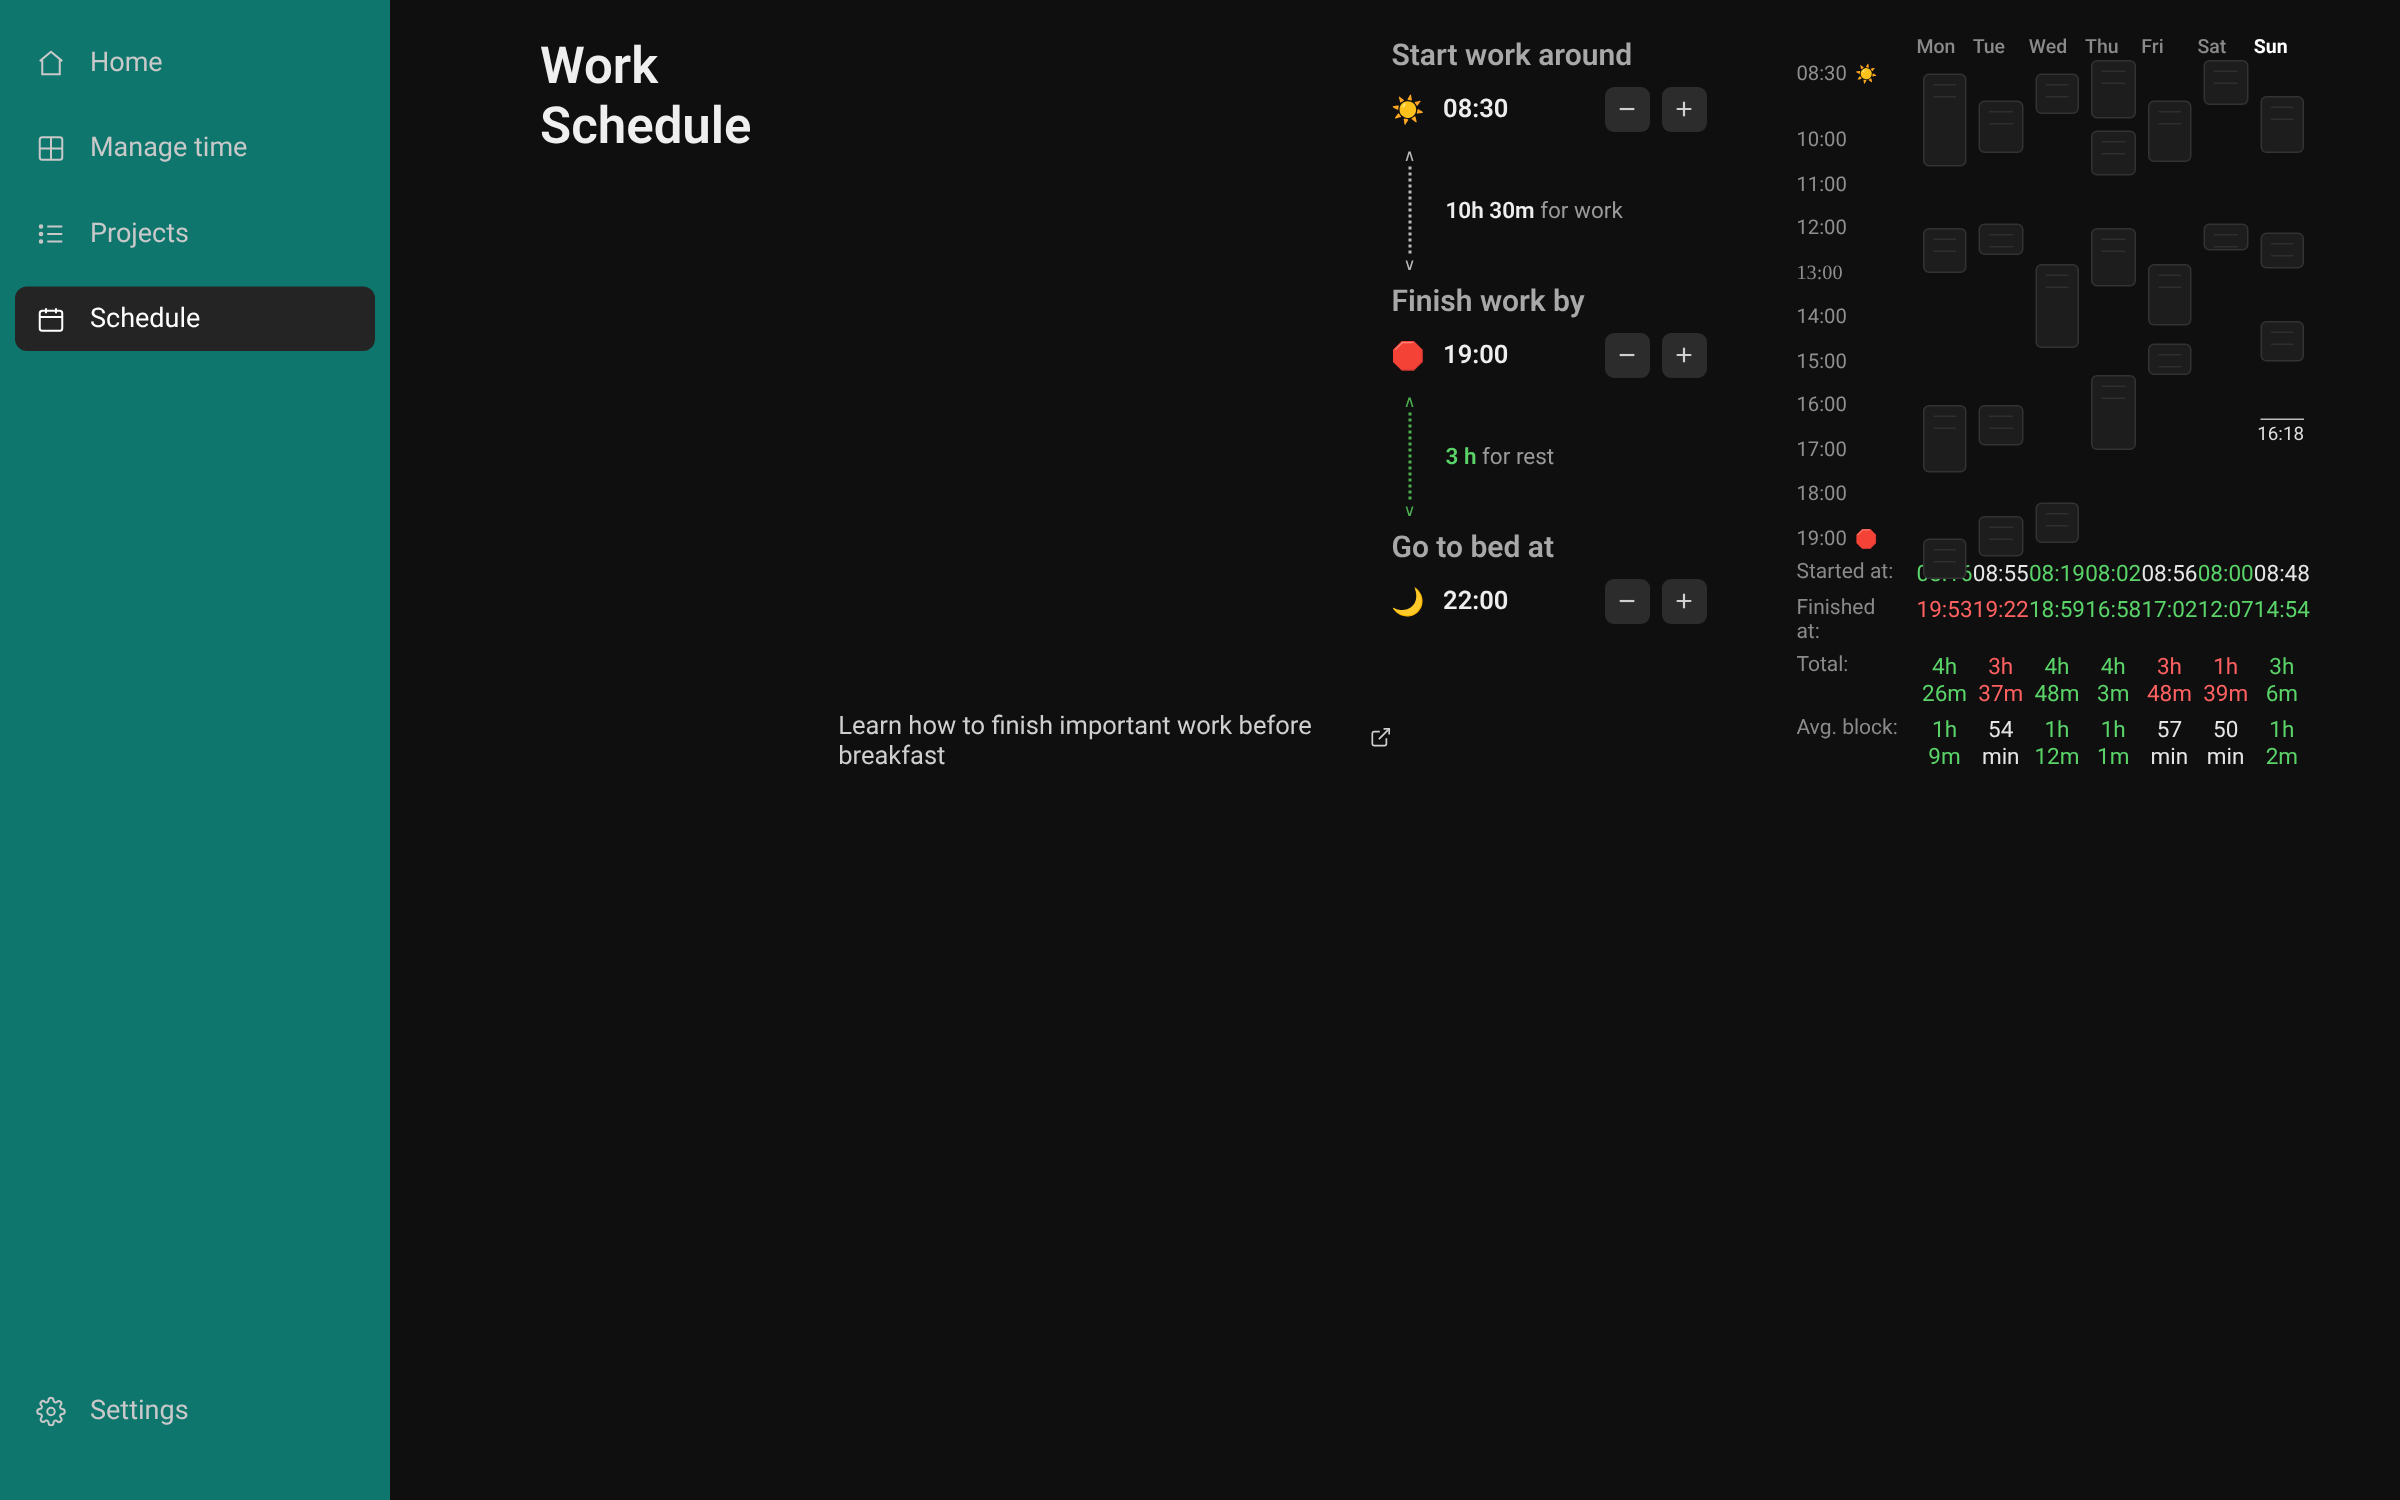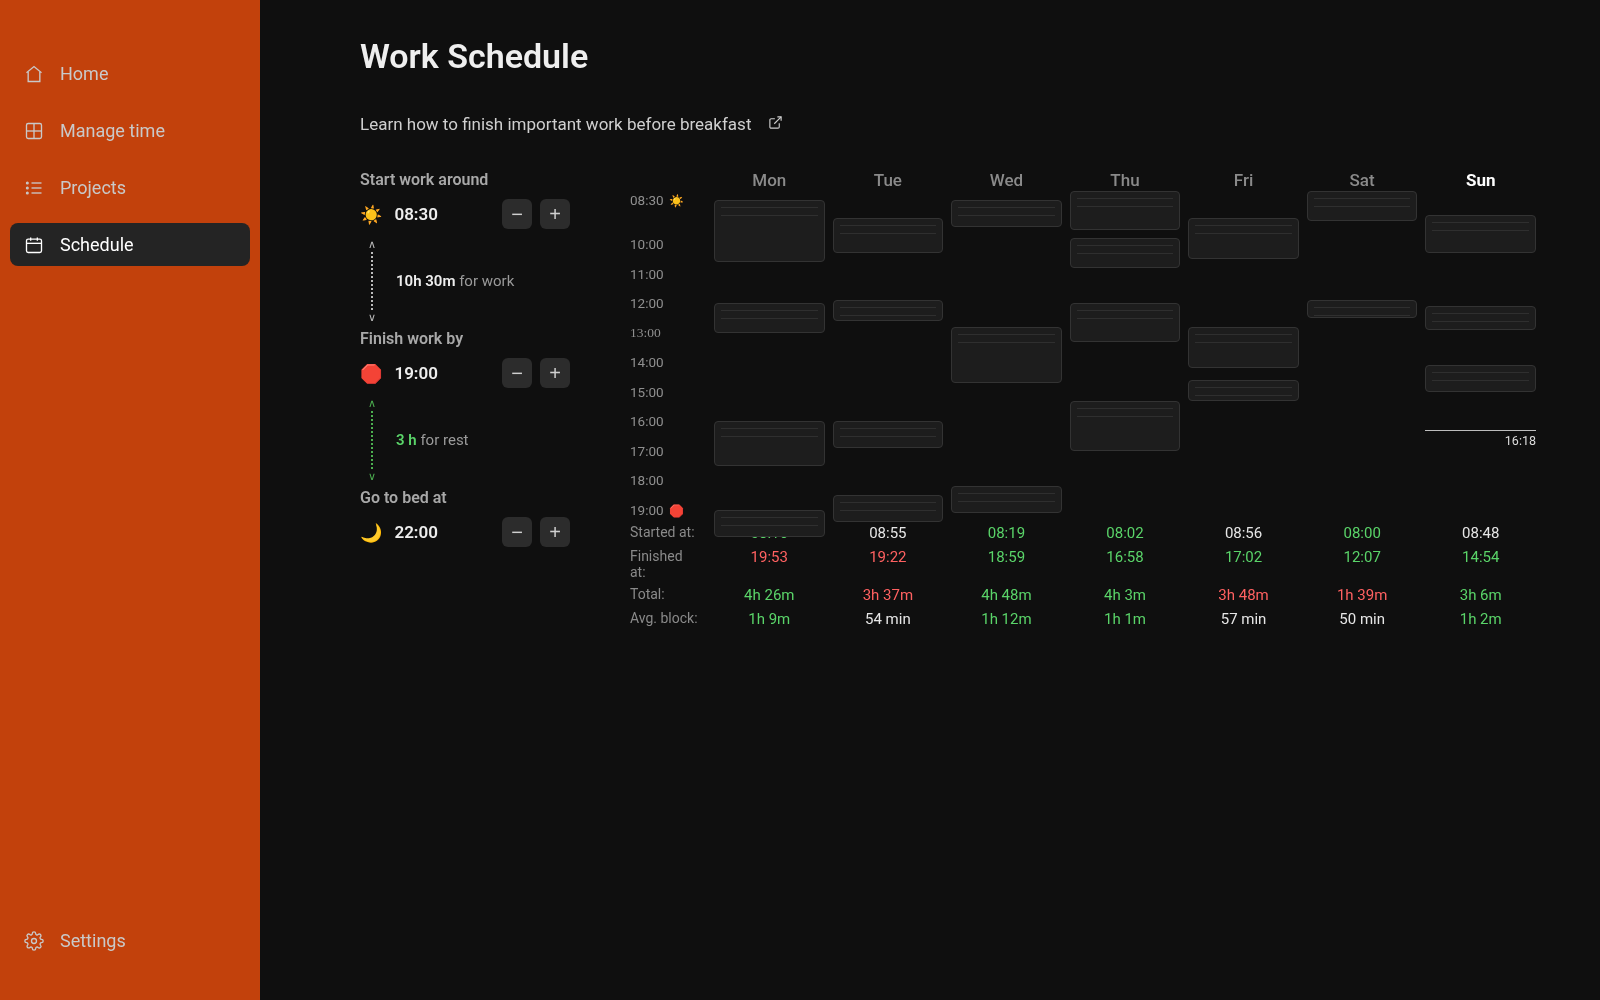--- a/index.html
+++ b/index.html
@@ -7,52 +7,52 @@
     height: 100%;
     background: #0f0f0f;
     color: #d5d5d5;
     font-family: -apple-system, BlinkMacSystemFont, "Segoe UI", Roboto, sans-serif;
     font-size: 15px;
   }
   .app { display: flex; height: 100vh; }
   
   .sidebar {
     width: 260px;
-    background: #c2410c;
+    background: #0f766e;
     display: flex;
     flex-direction: column;
-    padding: 52px 10px 24px 10px;
+    padding: 20px 10px 24px 10px;
     justify-content: space-between;
   }
   .nav-list { flex: 1; }
   .nav-item {
     display: flex;
     align-items: center;
     gap: 16px;
     padding: 11px 14px;
     border-radius: 8px;
     color: #c9c9c9;
     font-size: 18px;
     cursor: pointer;
     margin-bottom: 14px;
   }
   .nav-item.active { background: #242424; color: #fff; }
   .nav-item .icon { width: 20px; height: 20px; display: inline-flex; align-items: center; justify-content: center; }
   .nav-item svg { stroke: currentColor; fill: none; stroke-width: 1.6; }
   .nav-settings { margin-top: auto; }
   
-  .main { flex: 1; padding: 36px 60px 0 100px; overflow: auto; display: flex; flex-direction: column; }
+  .main { flex: 1; padding: 24px 60px 0 100px; overflow: auto; display: flex; flex-direction: row; }
   .page-title { font-size: 34px; font-weight: 600; color: #efefef; margin-bottom: 38px; }
   .subtitle-link { display: inline-flex; align-items: center; gap: 17px; color: #cfcfcf; font-size: 17px; margin-bottom: 36px; cursor: pointer; }
   .subtitle-link svg { stroke: currentColor; fill: none; stroke-width: 1.8; }
   .content-row { display: flex; gap: 60px; }
   
   .controls { width: 210px; }
   .control-block { margin-bottom: 10px; }
-  .control-label { color: #a8a8a8; font-size: 16px; font-weight: 600; margin-bottom: 10px; }
+  .control-label { color: #a8a8a8; font-size: 20px; font-weight: 600; margin-bottom: 10px; }
   .time-row { display: flex; align-items: center; gap: 12px; }
   .emoji { font-size: 18px; }
   .time-val { font-size: 17px; font-weight: 600; color: #eee; }
   .stepper { display: flex; gap: 8px; margin-left: auto; }
   .step-btn {
     width: 30px; height: 30px; border-radius: 6px;
     background: #2c2c2c; color: #d0d0d0;
     border: none; font-size: 20px; line-height: 1;
     display: inline-flex; align-items: center; justify-content: center;
     cursor: pointer;
@@ -79,21 +79,21 @@
   .interval.green .em { color: #5ad469; }
   .interval-text .sfx { color: #9a9a9a; }
   
   .schedule { flex: 1; }
   .sched-grid {
     display: grid;
     grid-template-columns: 80px repeat(7, 1fr);
     column-gap: 0;
   }
   .day-header {
-    text-align: center; color: #8a8a8a; font-size: 17px;
+    text-align: left; color: #8a8a8a; font-size: 13px;
     padding-bottom: 10px; font-weight: 500;
   }
   .day-header.today { color: #fff; font-weight: 700; }
   .time-col { position: relative; }
   .hour-label {
     position: absolute; left: 0; right: 12px;
     transform: translateY(-50%);
     text-align: left; color: #8f8f8f; font-size: 13.5px;
     white-space: nowrap;
   }

